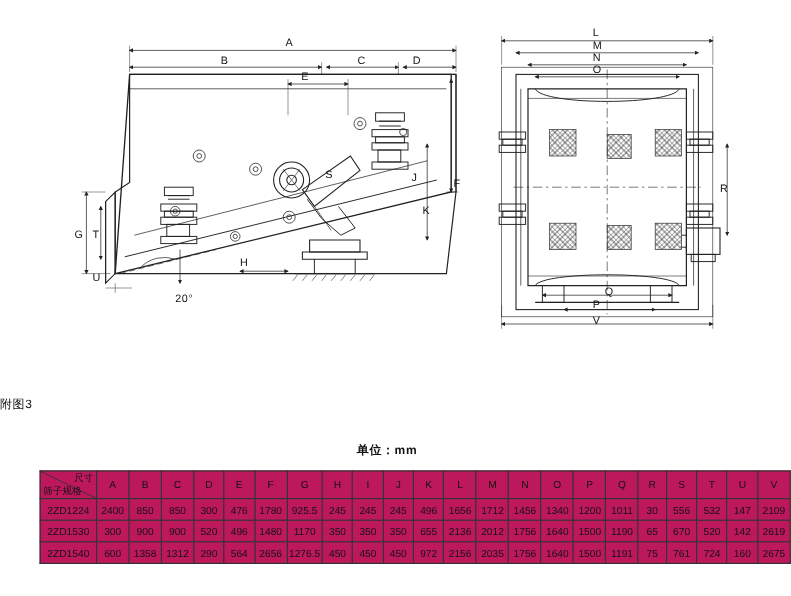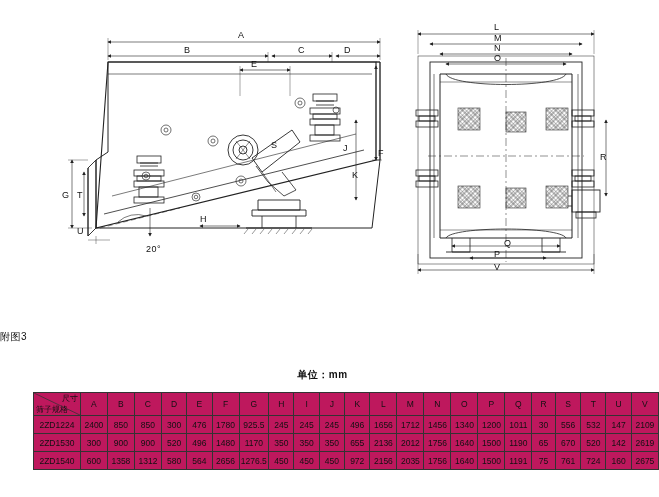--- a/index.html
+++ b/index.html
@@ -355,21 +355,21 @@
         <td class="val">670</td>
         <td class="val">520</td>
         <td class="val">142</td>
         <td class="val">2619</td>
       </tr>
       <tr>
         <td class="model">2ZD1540</td>
         <td class="val">600</td>
         <td class="val">1358</td>
         <td class="val">1312</td>
-        <td class="val">580</td>
+        <td class="val">290</td>
         <td class="val">564</td>
         <td class="val">2656</td>
         <td class="val">1276.5</td>
         <td class="val">450</td>
         <td class="val">450</td>
         <td class="val">450</td>
         <td class="val">972</td>
         <td class="val">2156</td>
         <td class="val">2035</td>
         <td class="val">1756</td>

